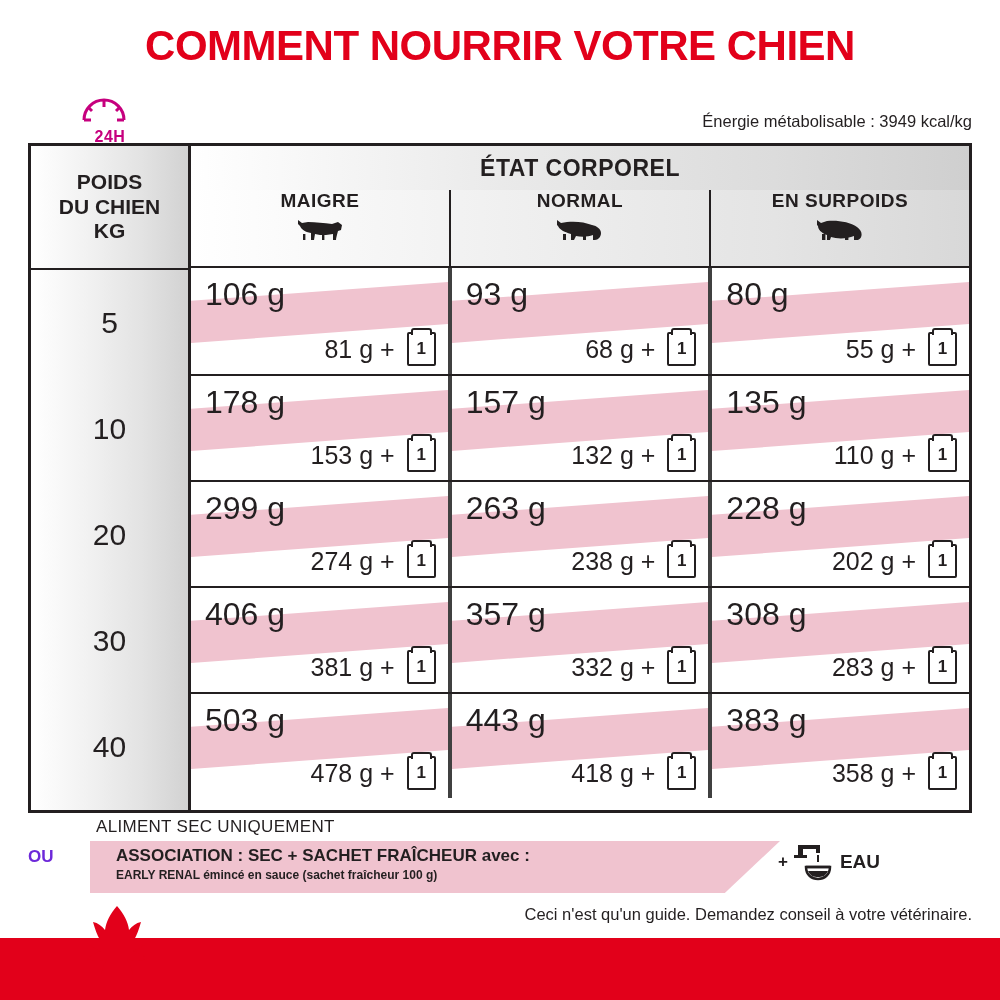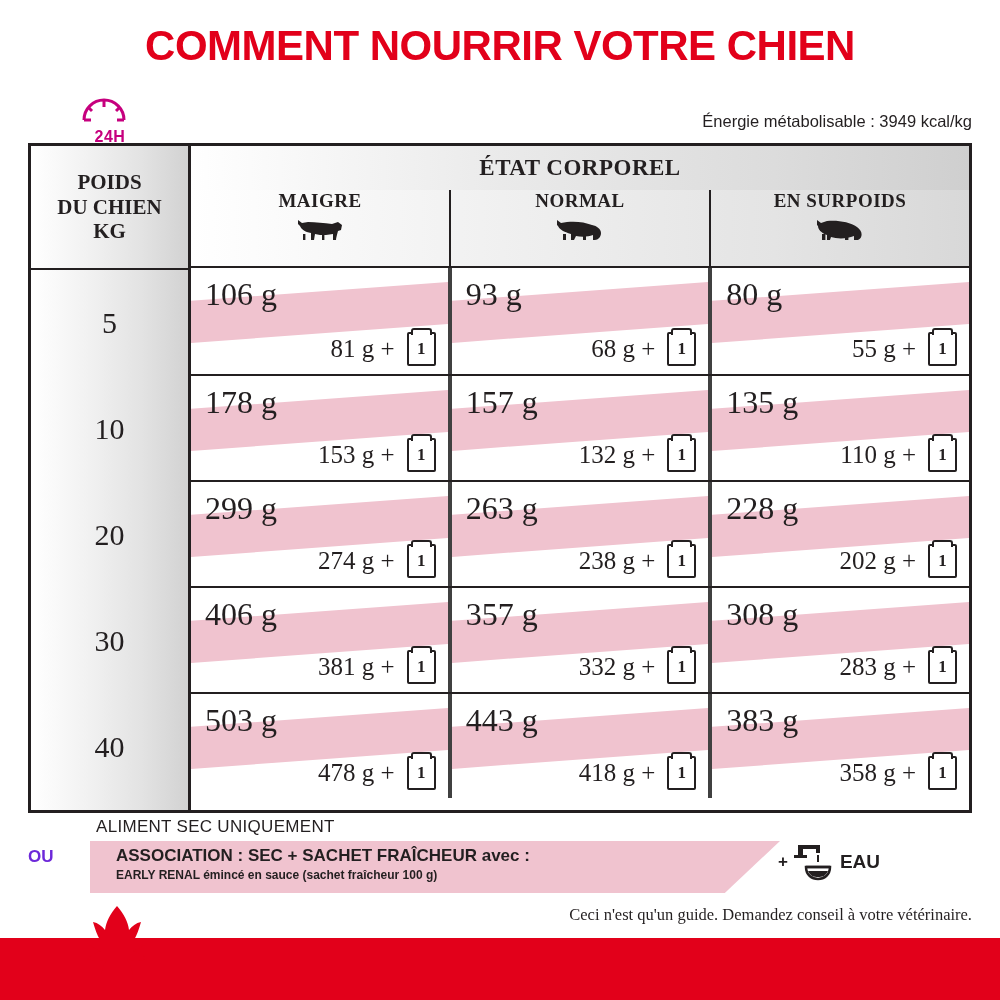--- a/index.html
+++ b/index.html
@@ -66,21 +66,20 @@
   
   .tbl {
     position: absolute;
     left: 28px;
     top: 143px;
     width: 944px;
     height: 670px;
     border: 3px solid #231f20;
     box-sizing: border-box;
     background: #fff;
-    font-family: Liberation Serif, serif;
   }
 
   
   .wcol {
     position: absolute;
     left: 0; top: 0;
     width: 160px;
     height: 100%;
     background: linear-gradient(to right, #ffffff 0%, #f2f2f2 35%, #e3e3e3 70%, #d2d2d2 100%);
     border-right: 3px solid #231f20;
@@ -285,21 +284,20 @@
   }
   .eau .plus { margin-right: 4px; font-size: 17px; }
   .eau svg { margin-right: 8px; }
 
   .note {
     position: absolute;
     right: 28px;
     top: 905px;
     font-size: 16.5px;
     color: #231f20;
-    font-family: Liberation Serif, serif;
   }
 
   
   .redbar {
     position: absolute;
     left: 0;
     bottom: 0;
     width: 1000px;
     height: 62px;
     background: #e2001a;

